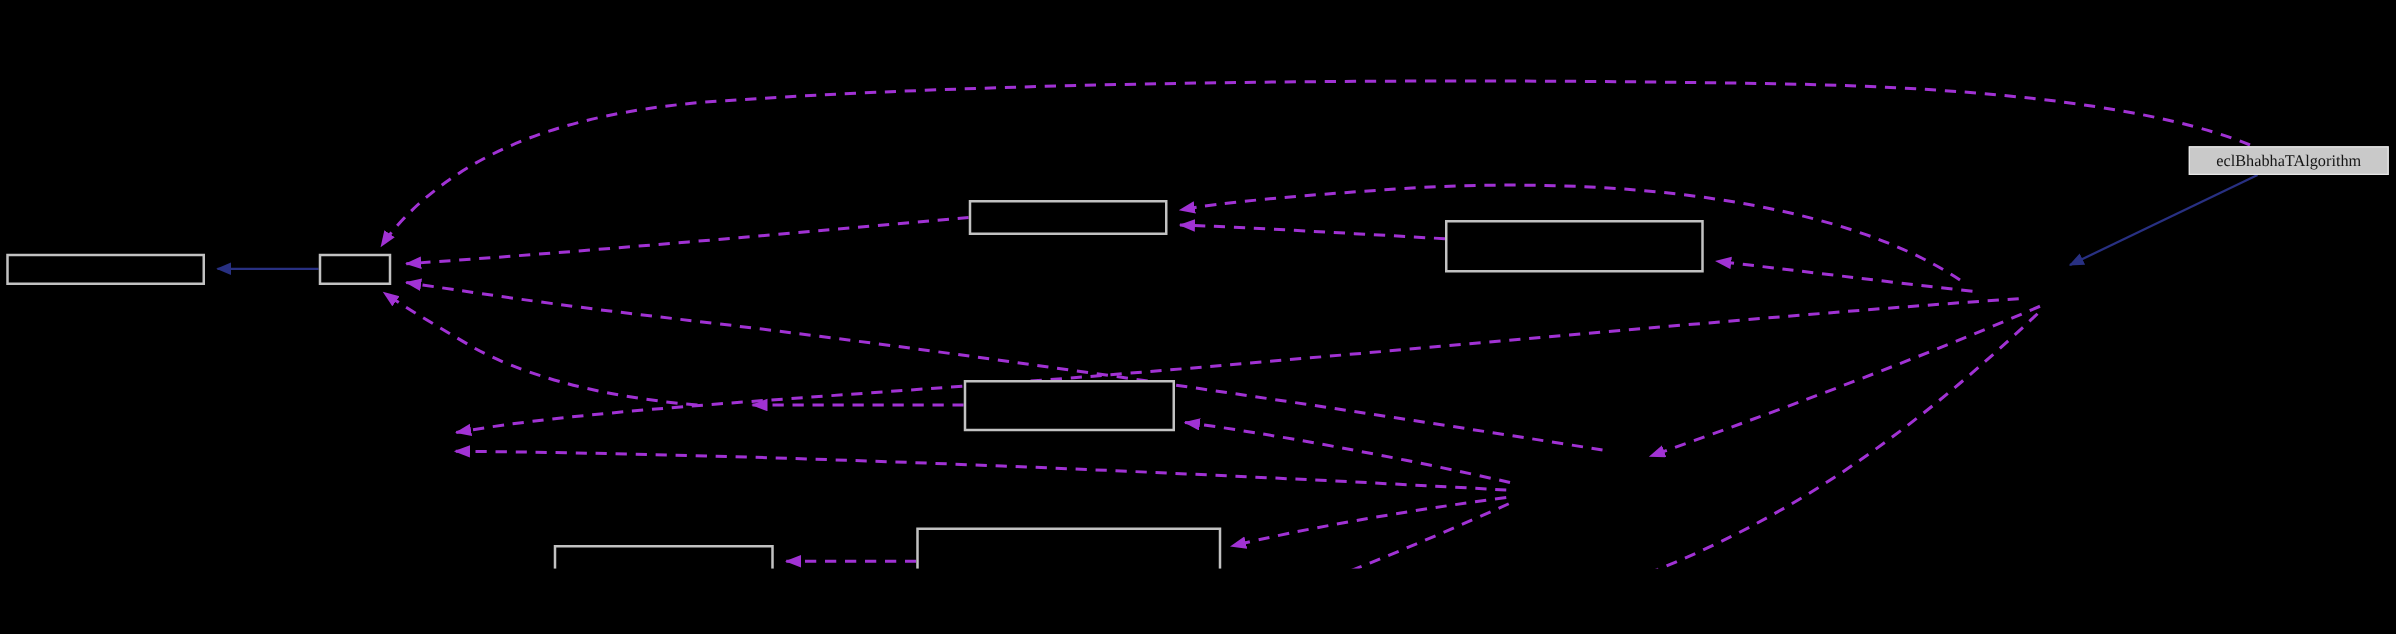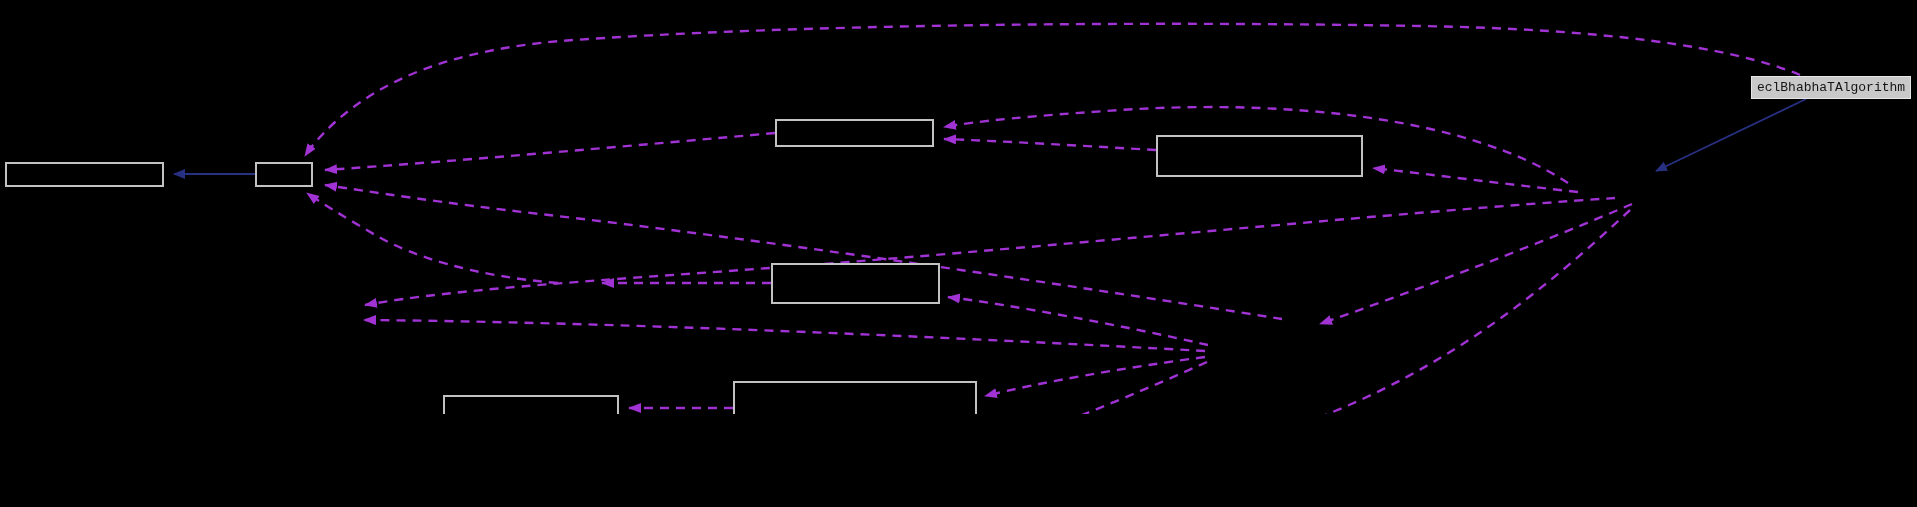--- a/index.html
+++ b/index.html
@@ -6,21 +6,22 @@
     margin: 0;
     padding: 0;
     background: #000000;
   }
   #stage {
     position: relative;
     width: 1917px;
     height: 414px;
     background: #000000;
     overflow: hidden;
-    font-family: Liberation Mono, monospace;
+    font-family: Liberation Serif, serif;
+    margin-top: 41px;
   }
   #edge-layer {
     position: absolute;
     left: 0;
     top: 0;
     width: 1917px;
     height: 507px;
   }
   #node-layer {
     position: absolute;

